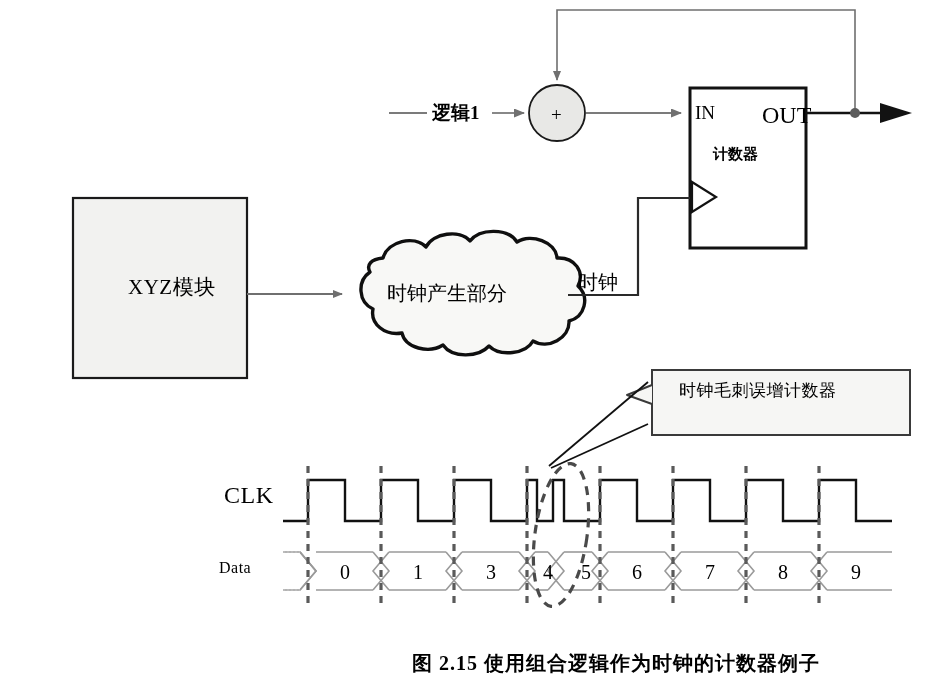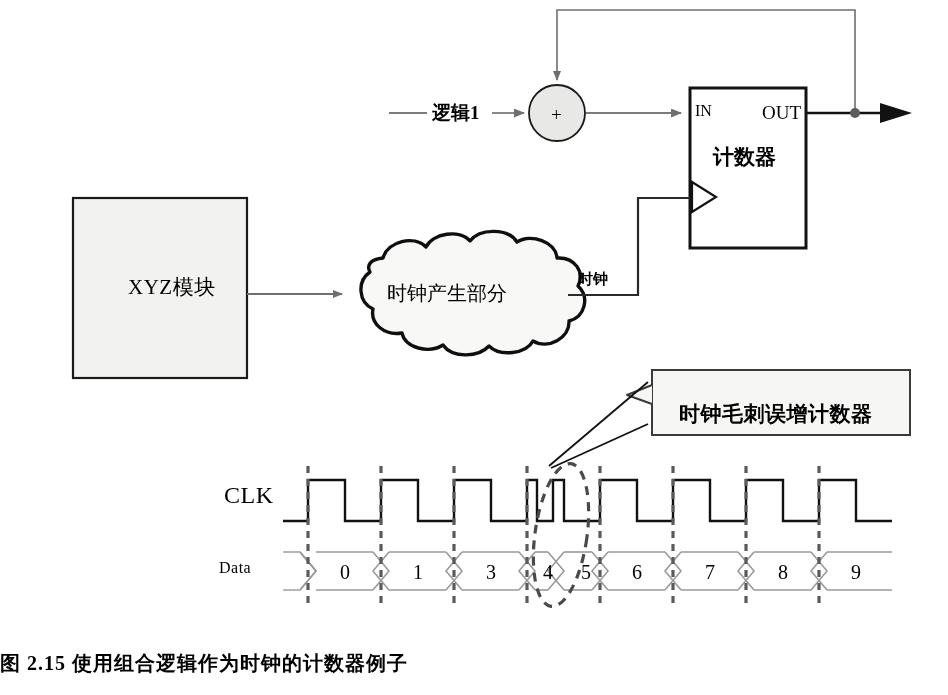--- a/index.html
+++ b/index.html
@@ -45,57 +45,57 @@
   }
   .txt-cloud {
     left: 387px;
     top: 283px;
     font-size: 20px;
     font-weight: 400;
   }
   .txt-clock-net {
     left: 578px;
     top: 272px;
-    font-size: 15px;
-    font-weight: 700;
+    font-size: 20px;
+    font-weight: 400;
   }
   .txt-logic1 {
     left: 432px;
     top: 103px;
     font-size: 19px;
     font-weight: 700;
     text-align: right;
   }
   .txt-plus {
     left: 551px;
     top: 105px;
     font-size: 19px;
   }
   .txt-in {
     left: 695px;
     top: 103px;
-    font-size: 16px;
+    font-size: 19px;
   }
   .txt-out {
     left: 762px;
     top: 103px;
-    font-size: 19px;
+    font-size: 24px;
   }
   .txt-counter {
     left: 713px;
     top: 147px;
-    font-size: 21px;
+    font-size: 15px;
     font-weight: 700;
     text-align: center;
   }
   .txt-callout {
     left: 679px;
-    top: 404px;
-    font-size: 21px;
-    font-weight: 700;
+    top: 382px;
+    font-size: 17px;
+    font-weight: 400;
     letter-spacing: 0.5px;
   }
   .txt-clk {
     left: 224px;
     top: 483px;
     font-size: 24px;
     letter-spacing: 0.5px;
   }
   .txt-data {
     left: 219px;
@@ -109,21 +109,21 @@
     width: 40px;
     text-align: center;
     font-size: 20px;
     font-family: "Liberation Serif", "DejaVu Serif", serif;
   }
   .caption {
     position: absolute;
     left: 0;
     top: 650px;
     width: 820px;
-    text-align: left;
+    text-align: right;
     font-size: 20px;
     font-weight: 700;
     font-family: "Liberation Serif", "DejaVu Serif", serif;
     letter-spacing: 1px;
   }
 </style>
 </head>
 <body>
 
 <div id="figure-root">

